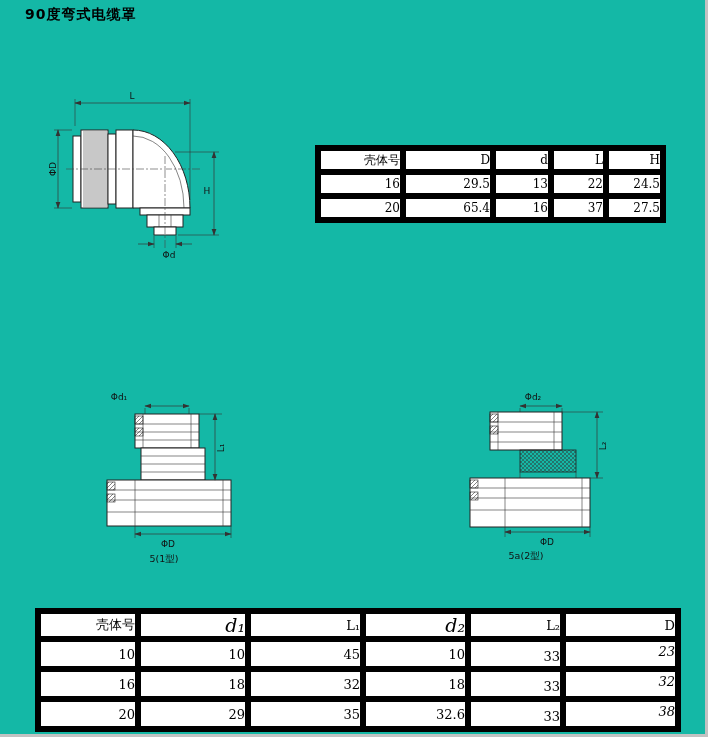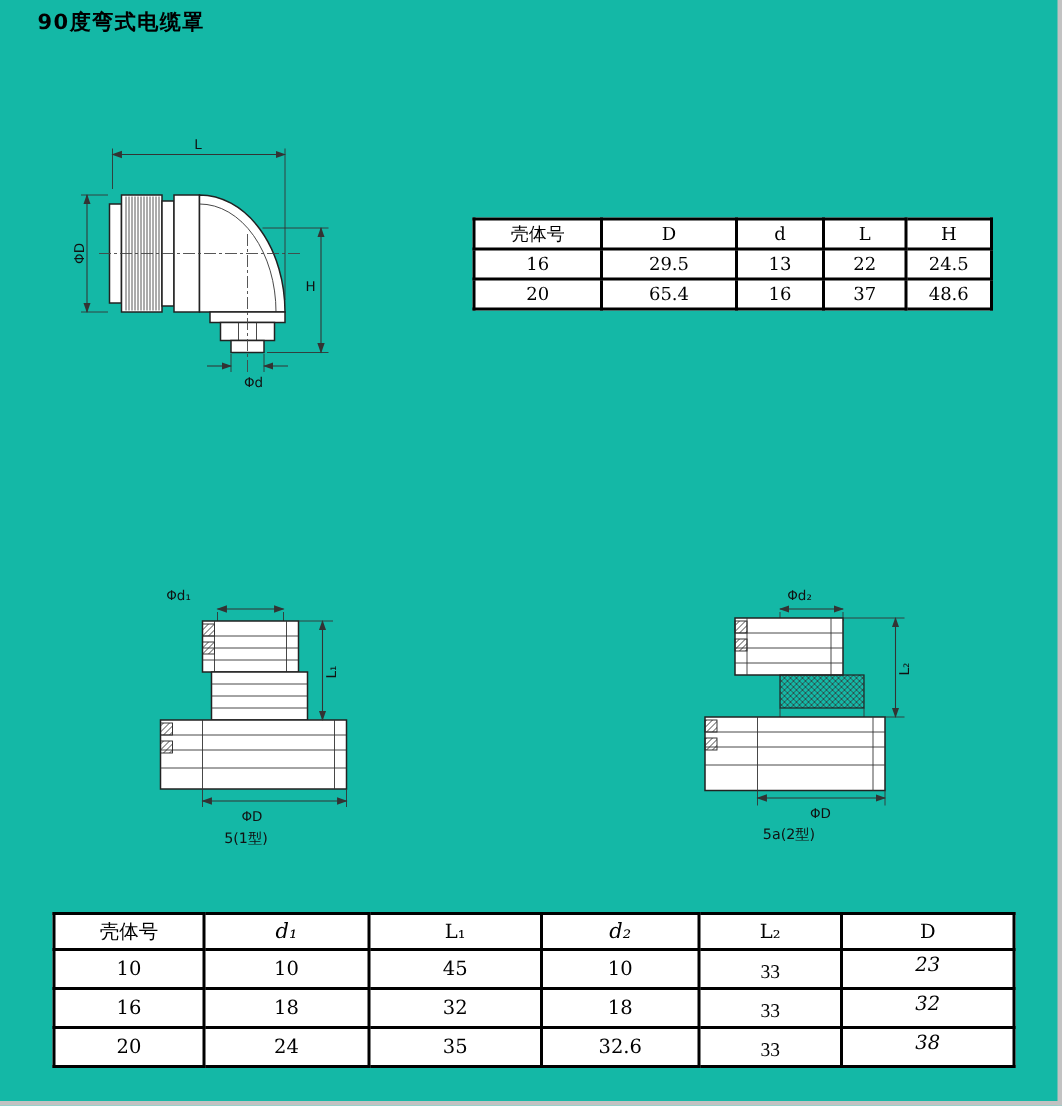--- a/index.html
+++ b/index.html
@@ -21,27 +21,27 @@
   }
   .title2{
     position:absolute;left:30px;top:344px;margin:0;
     font:bold 17px "DejaVu Sans",sans-serif;color:#000;letter-spacing:2px;
   }
   table{
     position:absolute;border-collapse:collapse;table-layout:fixed;
     background:#fff;color:#000;
     font-family:"DejaVu Serif","Liberation Serif",serif;
   }
-  th,td{border:2px solid #000000;text-align:center;font-weight:normal;padding:0;}
+  th,td{border:6px solid #000000;text-align:right;font-weight:normal;padding:0;}
   .t1{left:315px;top:145px;width:345px;font-size:12px;}
   .t1 th,.t1 td{height:18px;}
   .t2{left:35px;top:608px;width:640px;font-size:13px;}
   .t2 th,.t2 td{height:22px;}
-  .t2 th:nth-child(2),.t2 th:nth-child(4){font-style:italic;font-size:14px;}
-  .t2 td:nth-child(5){vertical-align:bottom;padding-bottom:2px;font-family:Liberation Serif, serif;}
+  .t2 th:nth-child(2),.t2 th:nth-child(4){font-style:italic;font-size:19px;}
+  .t2 td:nth-child(5){vertical-align:bottom;padding-bottom:2px;}
   .t2 td:nth-child(6){vertical-align:top;padding-top:2px;font-style:italic;}
   
   .part{fill:#fff;stroke:#222;stroke-width:1;}
   .thin{fill:none;stroke:#333;stroke-width:0.6;}
   .knl{fill:none;stroke:#222;stroke-width:0.5;}
   .dim{fill:none;stroke:#333;stroke-width:0.7;}
   .ext{fill:none;stroke:#333;stroke-width:0.6;}
   .cl{fill:none;stroke:#444;stroke-width:0.6;stroke-dasharray:8 2 2 2;}
   .hatchf{fill:url(#hatch);stroke:#222;stroke-width:0.6;}
   .crossf{fill:url(#cross);stroke:#222;stroke-width:0.8;}
@@ -134,21 +134,21 @@
           <td>29.5</td>
           <td>13</td>
           <td>22</td>
           <td>24.5</td>
         </tr>
         <tr>
           <td>20</td>
           <td>65.4</td>
           <td>16</td>
           <td>37</td>
-          <td>48.6</td>
+          <td>27.5</td>
         </tr>
       </tbody>
     </table>
 
 
   <svg class="abs" style="left:95px;top:388px" width="150" height="180" viewBox="0 0 150 180">
 
     <text class="dlab" x="24" y="12">Φd₁</text>
     <line class="ext" x1="50" y1="20" x2="50" y2="28"></line>
     <line class="ext" x1="94" y1="20" x2="94" y2="28"></line>
@@ -260,21 +260,21 @@
         <tr>
           <td>16</td>
           <td>18</td>
           <td>32</td>
           <td>18</td>
           <td>33</td>
           <td>32</td>
         </tr>
         <tr>
           <td>20</td>
-          <td>24</td>
+          <td>29</td>
           <td>35</td>
           <td>32.6</td>
           <td>33</td>
           <td>38</td>
         </tr>
       </tbody>
     </table>
 
 </div>
 

